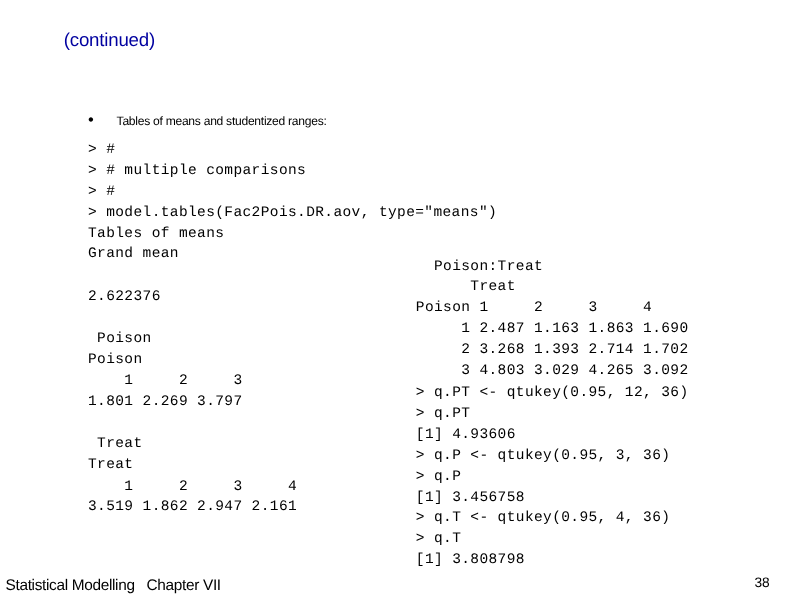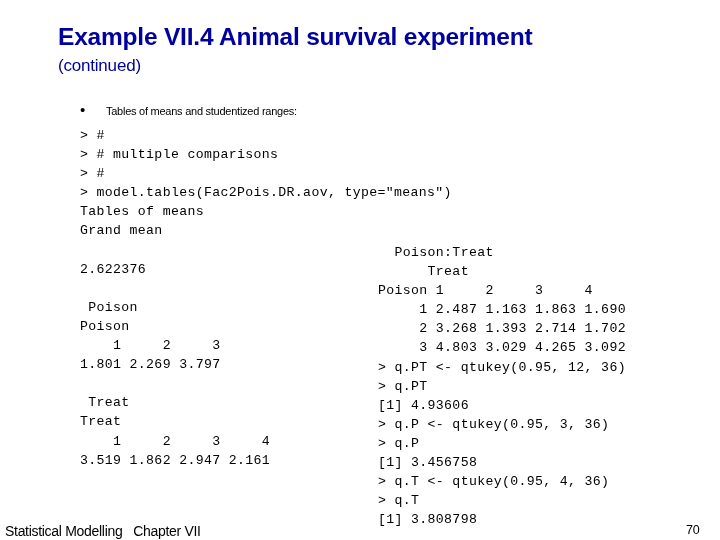--- a/index.html
+++ b/index.html
@@ -71,21 +71,21 @@
     line-height: 19.1px;
     white-space: pre;
     letter-spacing: 0.35px;
   }
   #console-left {
     left: 80px;
     top: 126px;
   }
   #console-right {
     left: 378px;
-    top: 243px;
+    top: 232px;
   }
   .console .ln { display: block; height: 19.1px; }
   .console .blank { display: block; height: 19.1px; }
 
   
   #footer-left {
     position: absolute;
     left: 5px;
     top: 523px;
     color: #000000;
@@ -101,29 +101,28 @@
     font-size: 12.5px;
     letter-spacing: -0.3px;
   }
 </style>
 </head>
 <body>
 
 <div id="slide">
 
   <div id="title-block">
-    <div id="title-main">Example VII.4 Animal survival experiment</div>
     <div id="title-sub">(continued)</div>
   </div>
 
   <div id="bullet-row">
     <span id="bullet-dot">•</span>
     <span id="bullet-text">Tables of means and studentized ranges:</span>
   </div>
 
   <div id="console-left" class="console"><div class="ln">&gt; #</div><div class="ln">&gt; # multiple comparisons</div><div class="ln">&gt; #</div><div class="ln">&gt; model.tables(Fac2Pois.DR.aov, type="means")</div><div class="ln">Tables of means</div><div class="ln">Grand mean</div><div class="blank">&nbsp;</div><div class="ln">2.622376</div><div class="blank">&nbsp;</div><div class="ln"> Poison</div><div class="ln">Poison</div><div class="ln">    1     2     3</div><div class="ln">1.801 2.269 3.797</div><div class="blank">&nbsp;</div><div class="ln"> Treat</div><div class="ln">Treat</div><div class="ln">    1     2     3     4</div><div class="ln">3.519 1.862 2.947 2.161</div></div>
 
   <div id="console-right" class="console"><div class="ln">  Poison:Treat</div><div class="ln">      Treat</div><div class="ln">Poison 1     2     3     4</div><div class="ln">     1 2.487 1.163 1.863 1.690</div><div class="ln">     2 3.268 1.393 2.714 1.702</div><div class="ln">     3 4.803 3.029 4.265 3.092</div><div class="ln">&gt; q.PT &lt;- qtukey(0.95, 12, 36)</div><div class="ln">&gt; q.PT</div><div class="ln">[1] 4.93606</div><div class="ln">&gt; q.P &lt;- qtukey(0.95, 3, 36)</div><div class="ln">&gt; q.P</div><div class="ln">[1] 3.456758</div><div class="ln">&gt; q.T &lt;- qtukey(0.95, 4, 36)</div><div class="ln">&gt; q.T</div><div class="ln">[1] 3.808798</div></div>
 
   <div id="footer-left">Statistical Modelling   Chapter VII</div>
-  <div id="footer-page">70</div>
+  <div id="footer-page">38</div>
 
 </div>
 
 </body></html>

